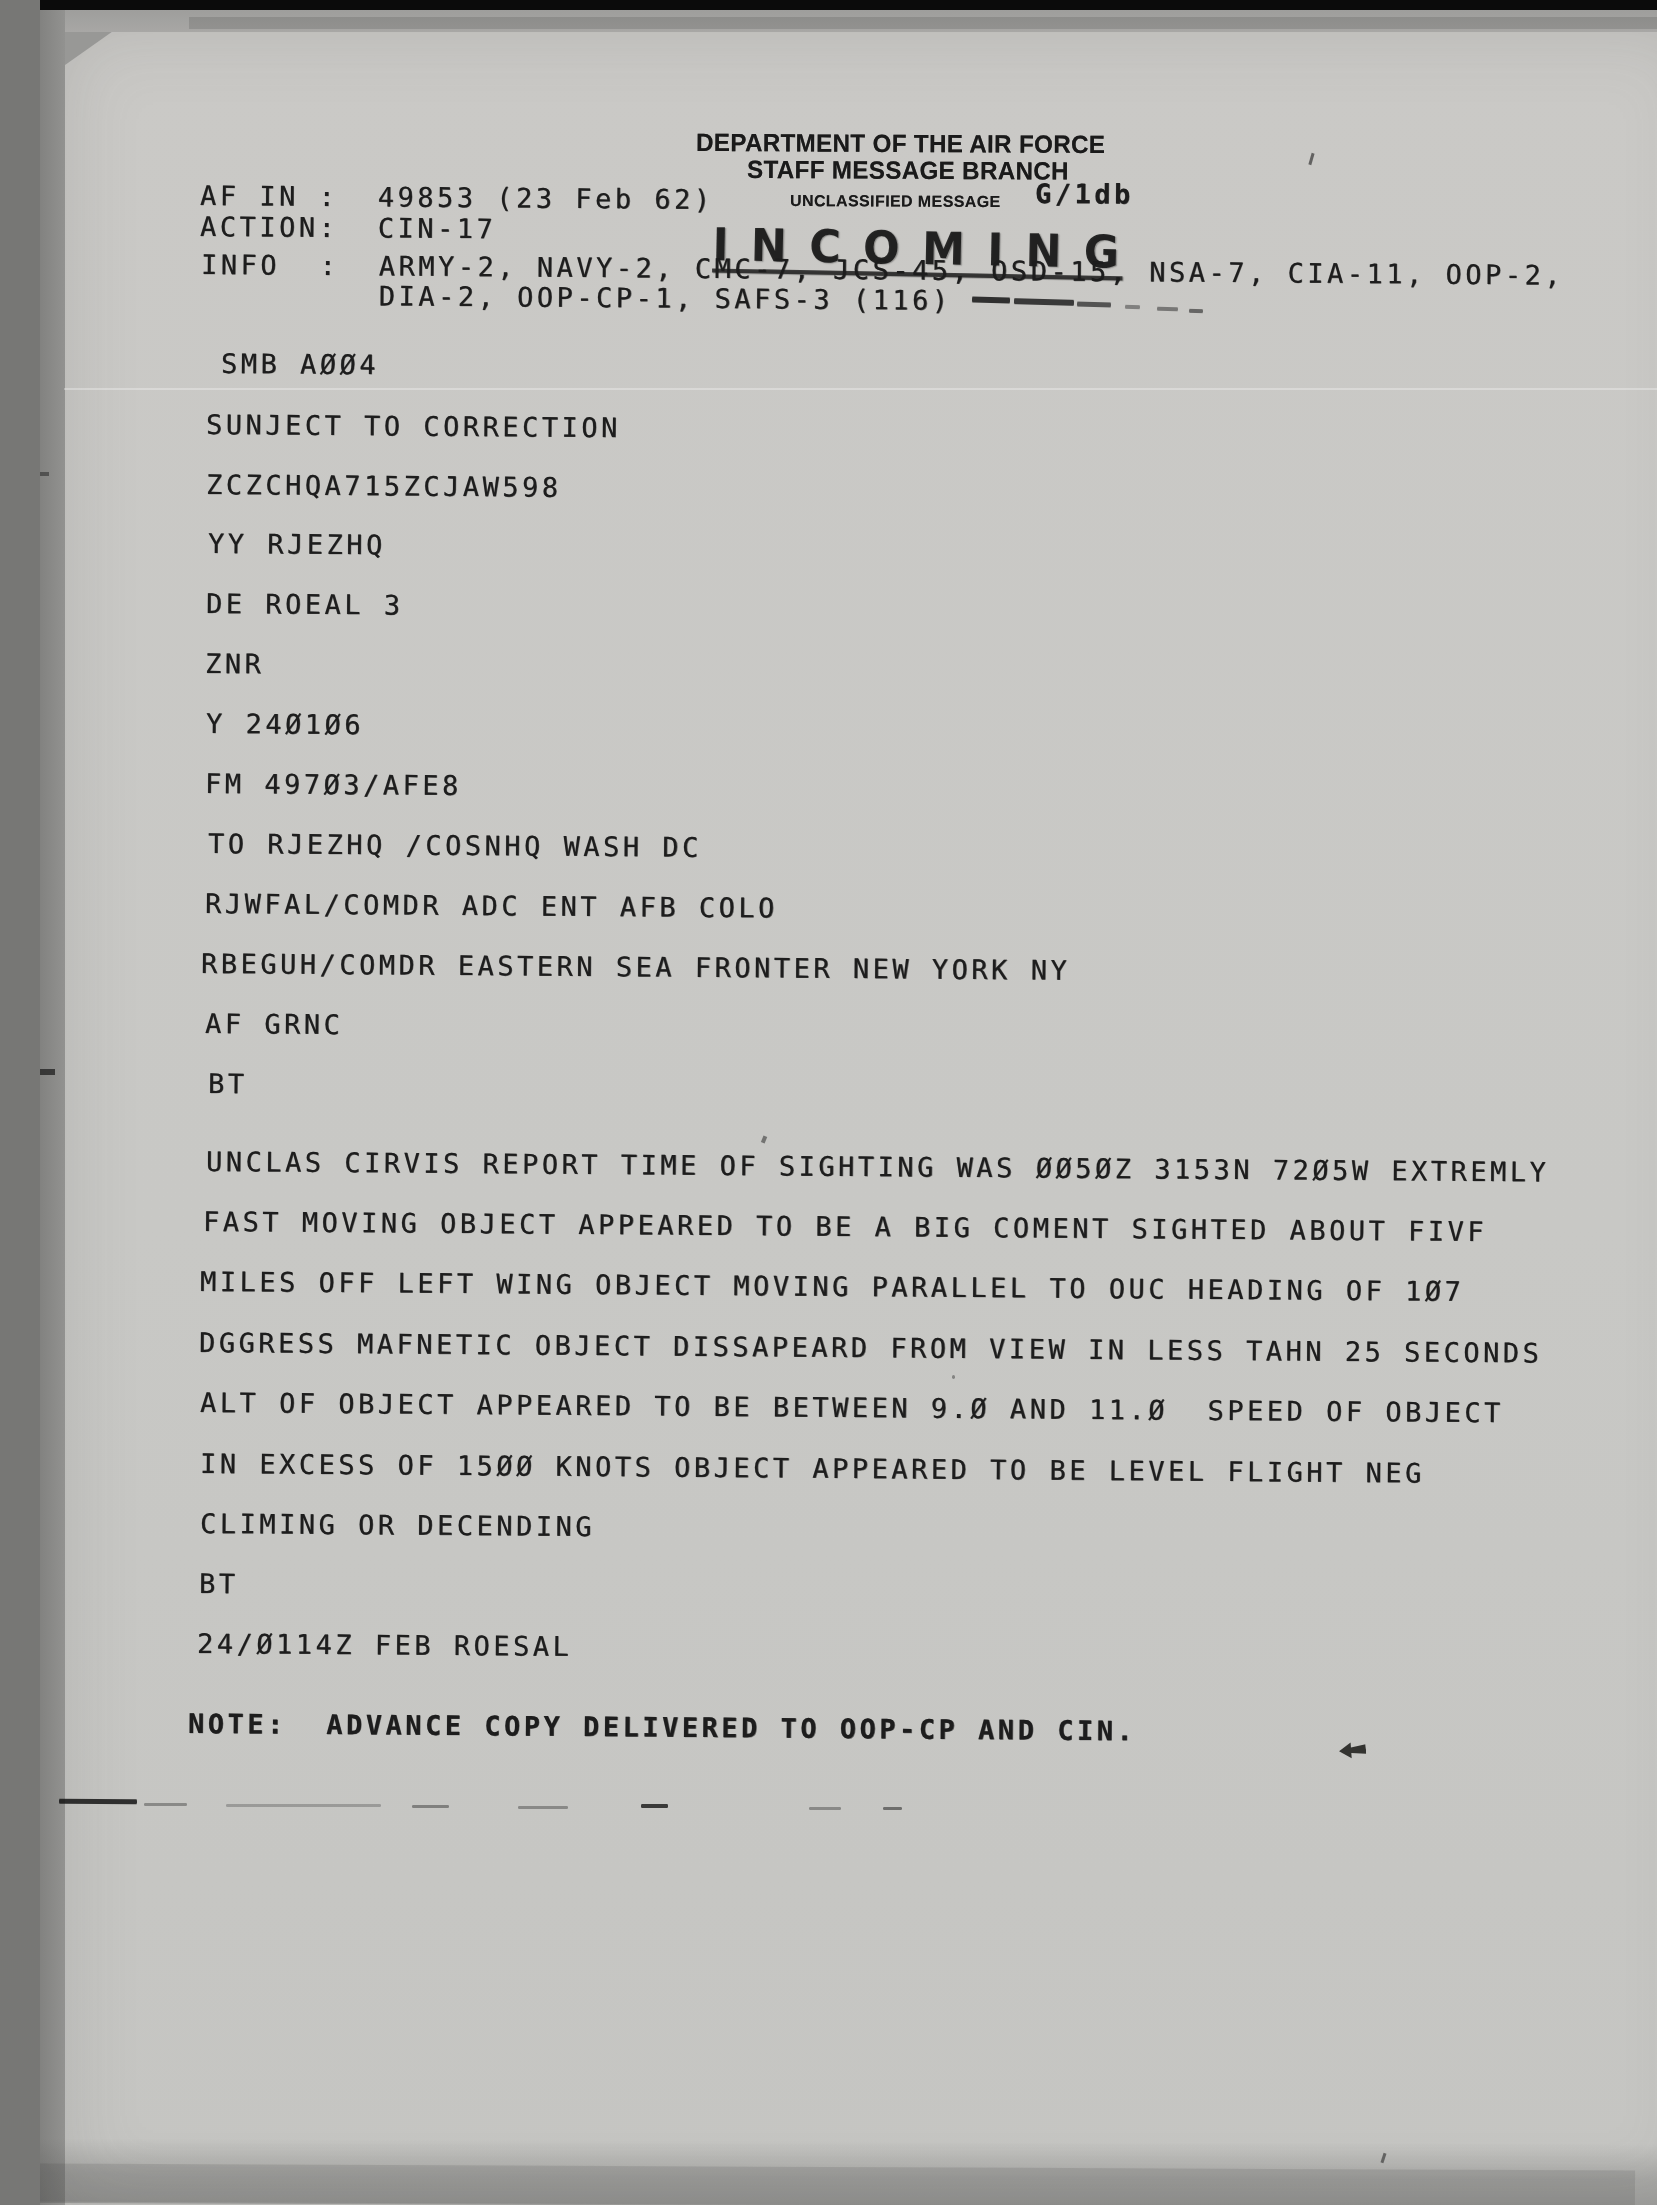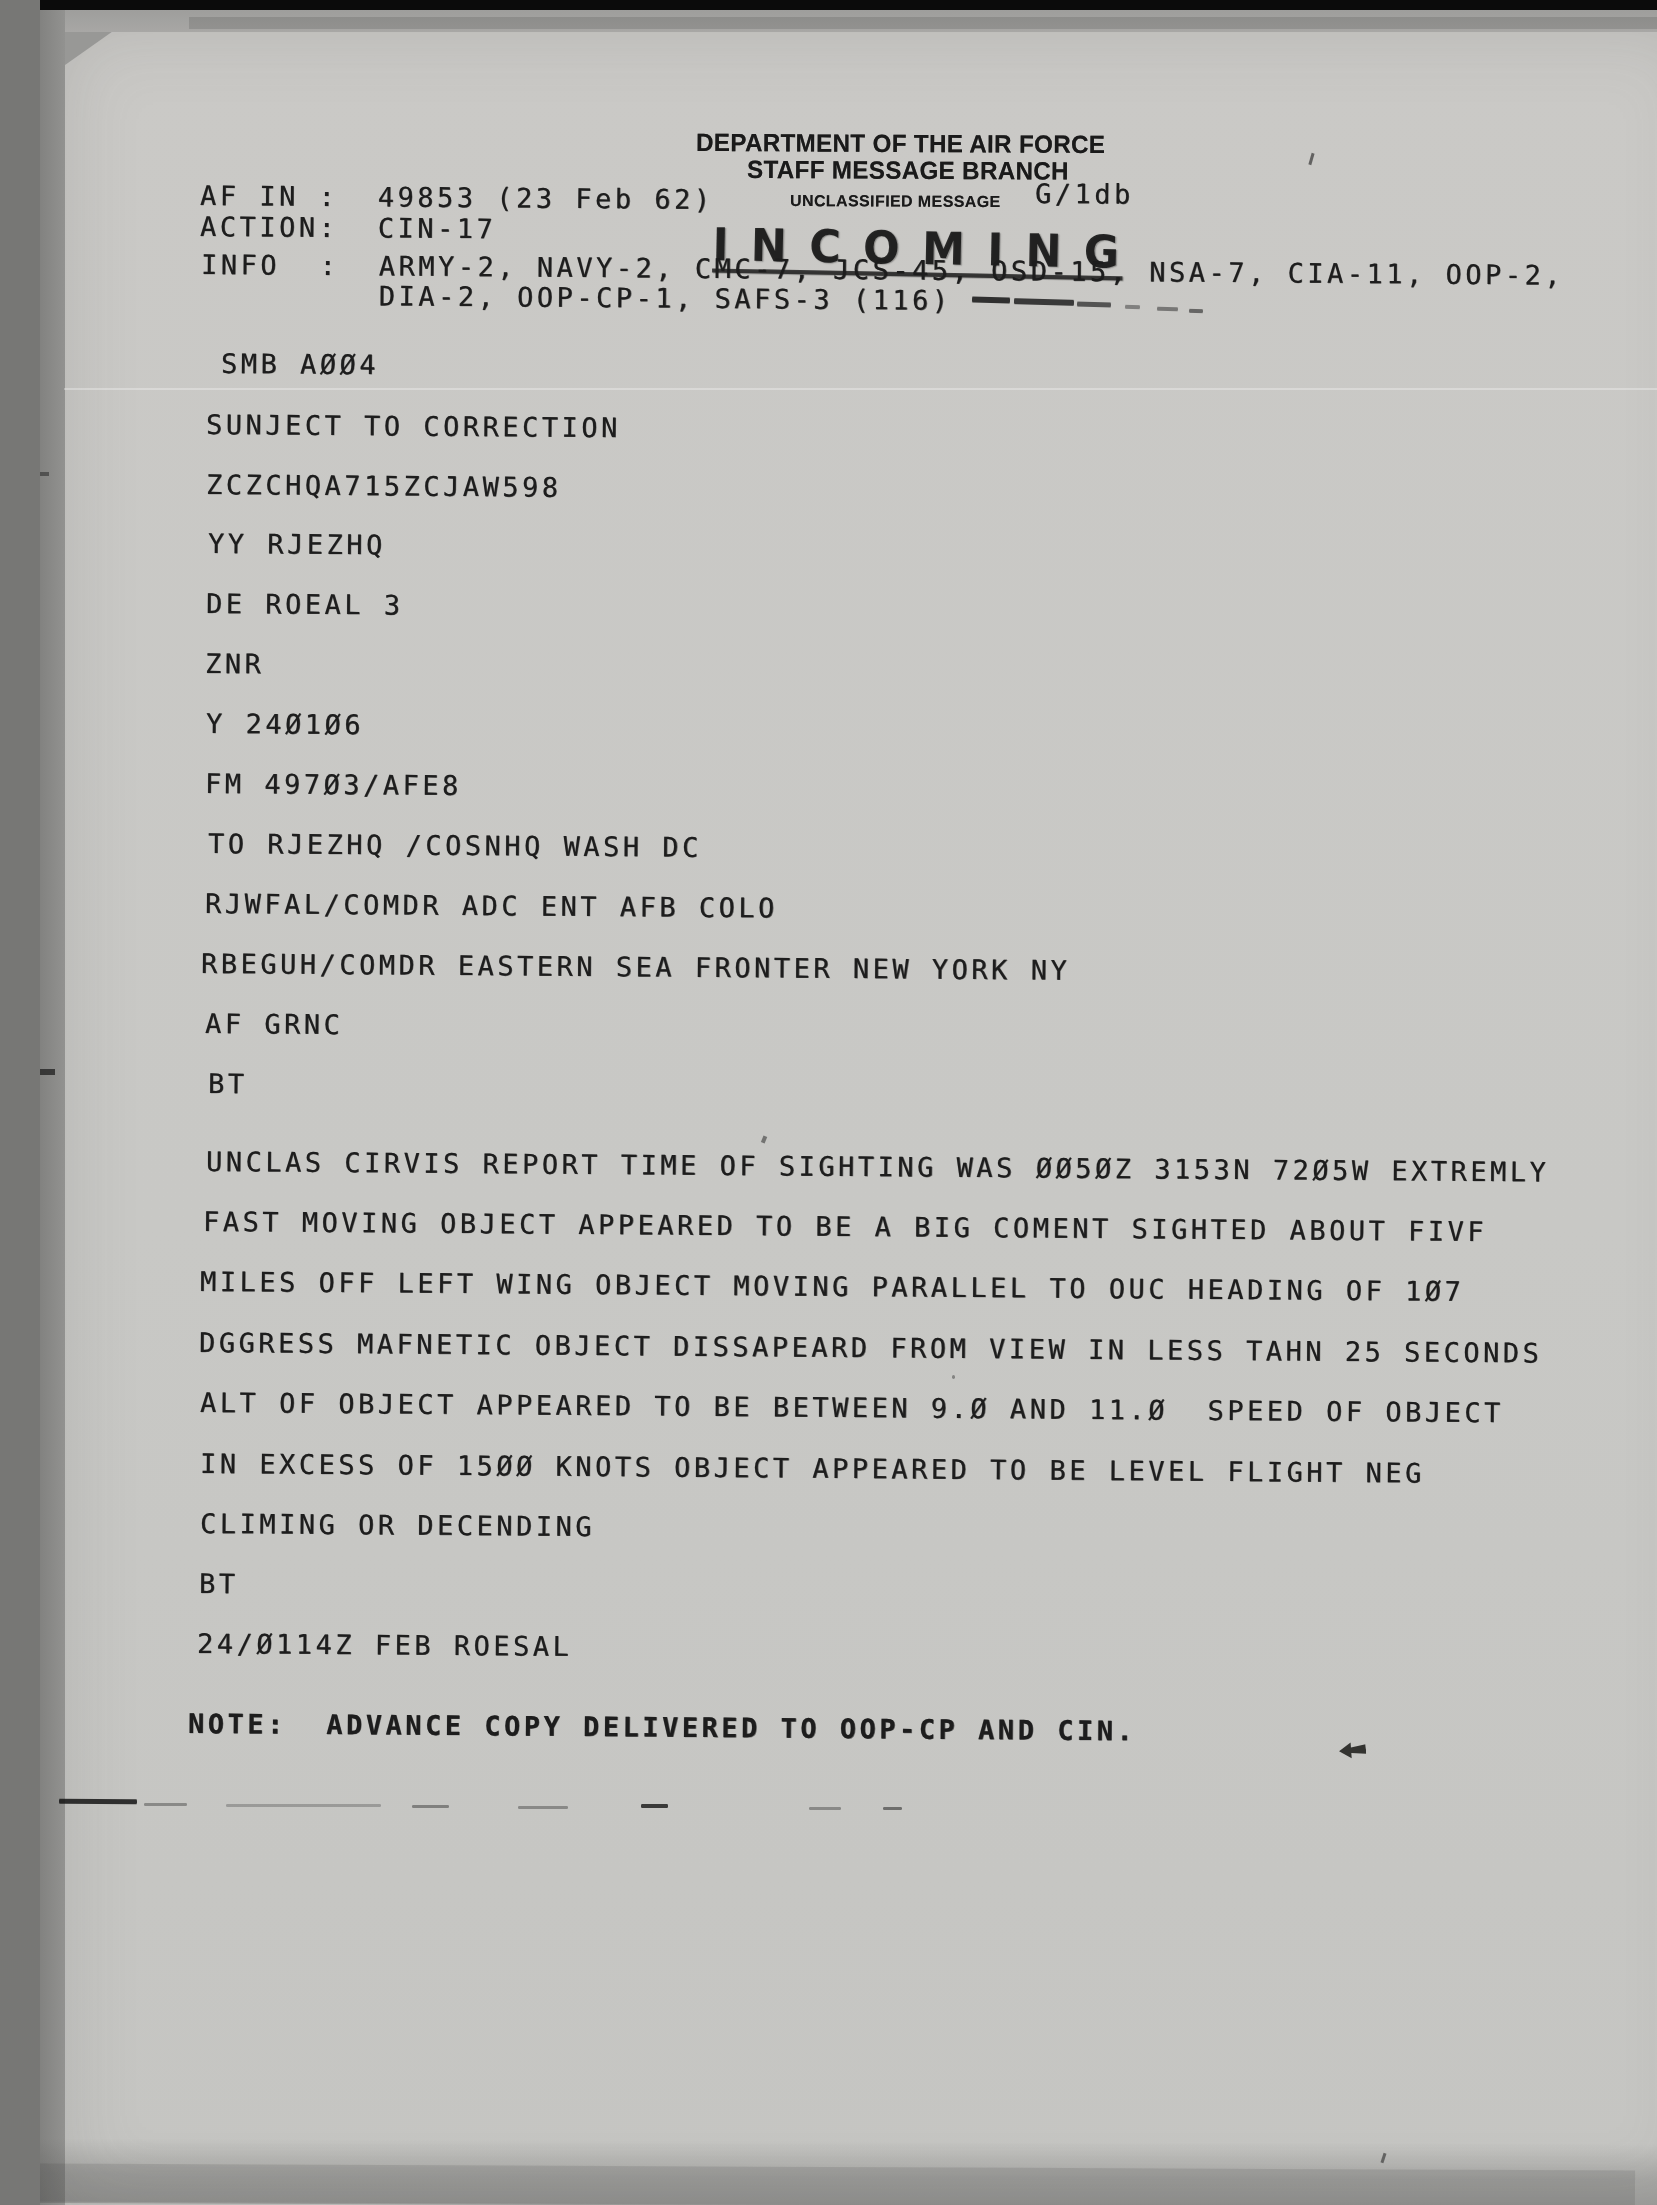--- a/index.html
+++ b/index.html
@@ -79,21 +79,21 @@
   <div class="top-gray"></div>
   <div class="top-smudge"></div>
   <div class="left-strip"></div>
   <div class="scanline"></div>
   <div class="bottom-shadow"></div>
   <div class="bottom-shadow-dark"></div>
 
   <div class="line sans dept" style="left:656px;top:128px;">DEPARTMENT OF THE AIR FORCE</div>
   <div class="line sans staff" style="left:707px;top:155px;">STAFF MESSAGE BRANCH</div>
   <div class="line sans uncls" style="left:750px;top:192px;">UNCLASSIFIED MESSAGE</div>
-  <div class="line mono" style="left:995px;top:179px;">G/1db</div>
+  <div class="line mono" style="left:995px;top:179px;font-weight:bold;">G/1db</div>
 
   <div class="stamp">I N C O M I N G</div>
 
   <div class="line mono" style="left:160px;top:181px;">AF IN :  49853 (23 Feb 62)</div>
   <div class="line mono" style="left:160px;top:212px;">ACTION:  CIN-17</div>
   <div class="line mono" style="left:161px;top:250px;">INFO  :  ARMY-2, NAVY-2, CMC-7, JCS-45, OSD-15, NSA-7, CIA-11, OOP-2,</div>
   <div class="line mono" style="left:161px;top:280px;">         DIA-2, OOP-CP-1, SAFS-3 (116)</div>
 
   <div class="line mono" style="left:181px;top:349px;">SMB AØØ4</div>
   <div class="line mono" style="left:166px;top:410px;">SUNJECT TO CORRECTION</div>

